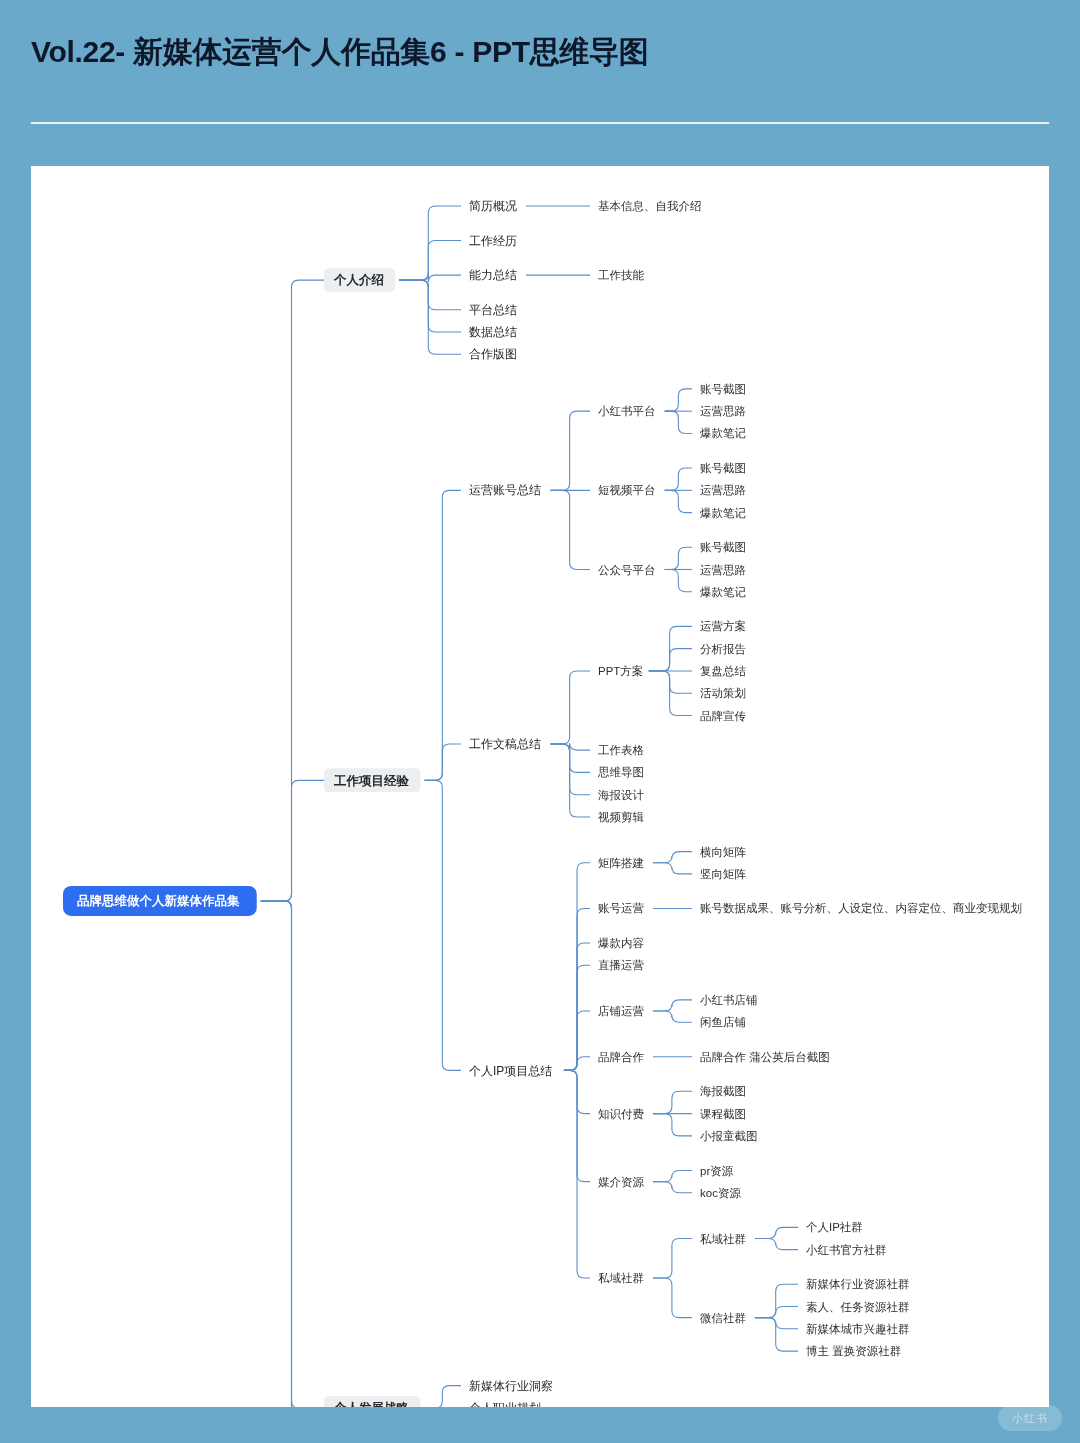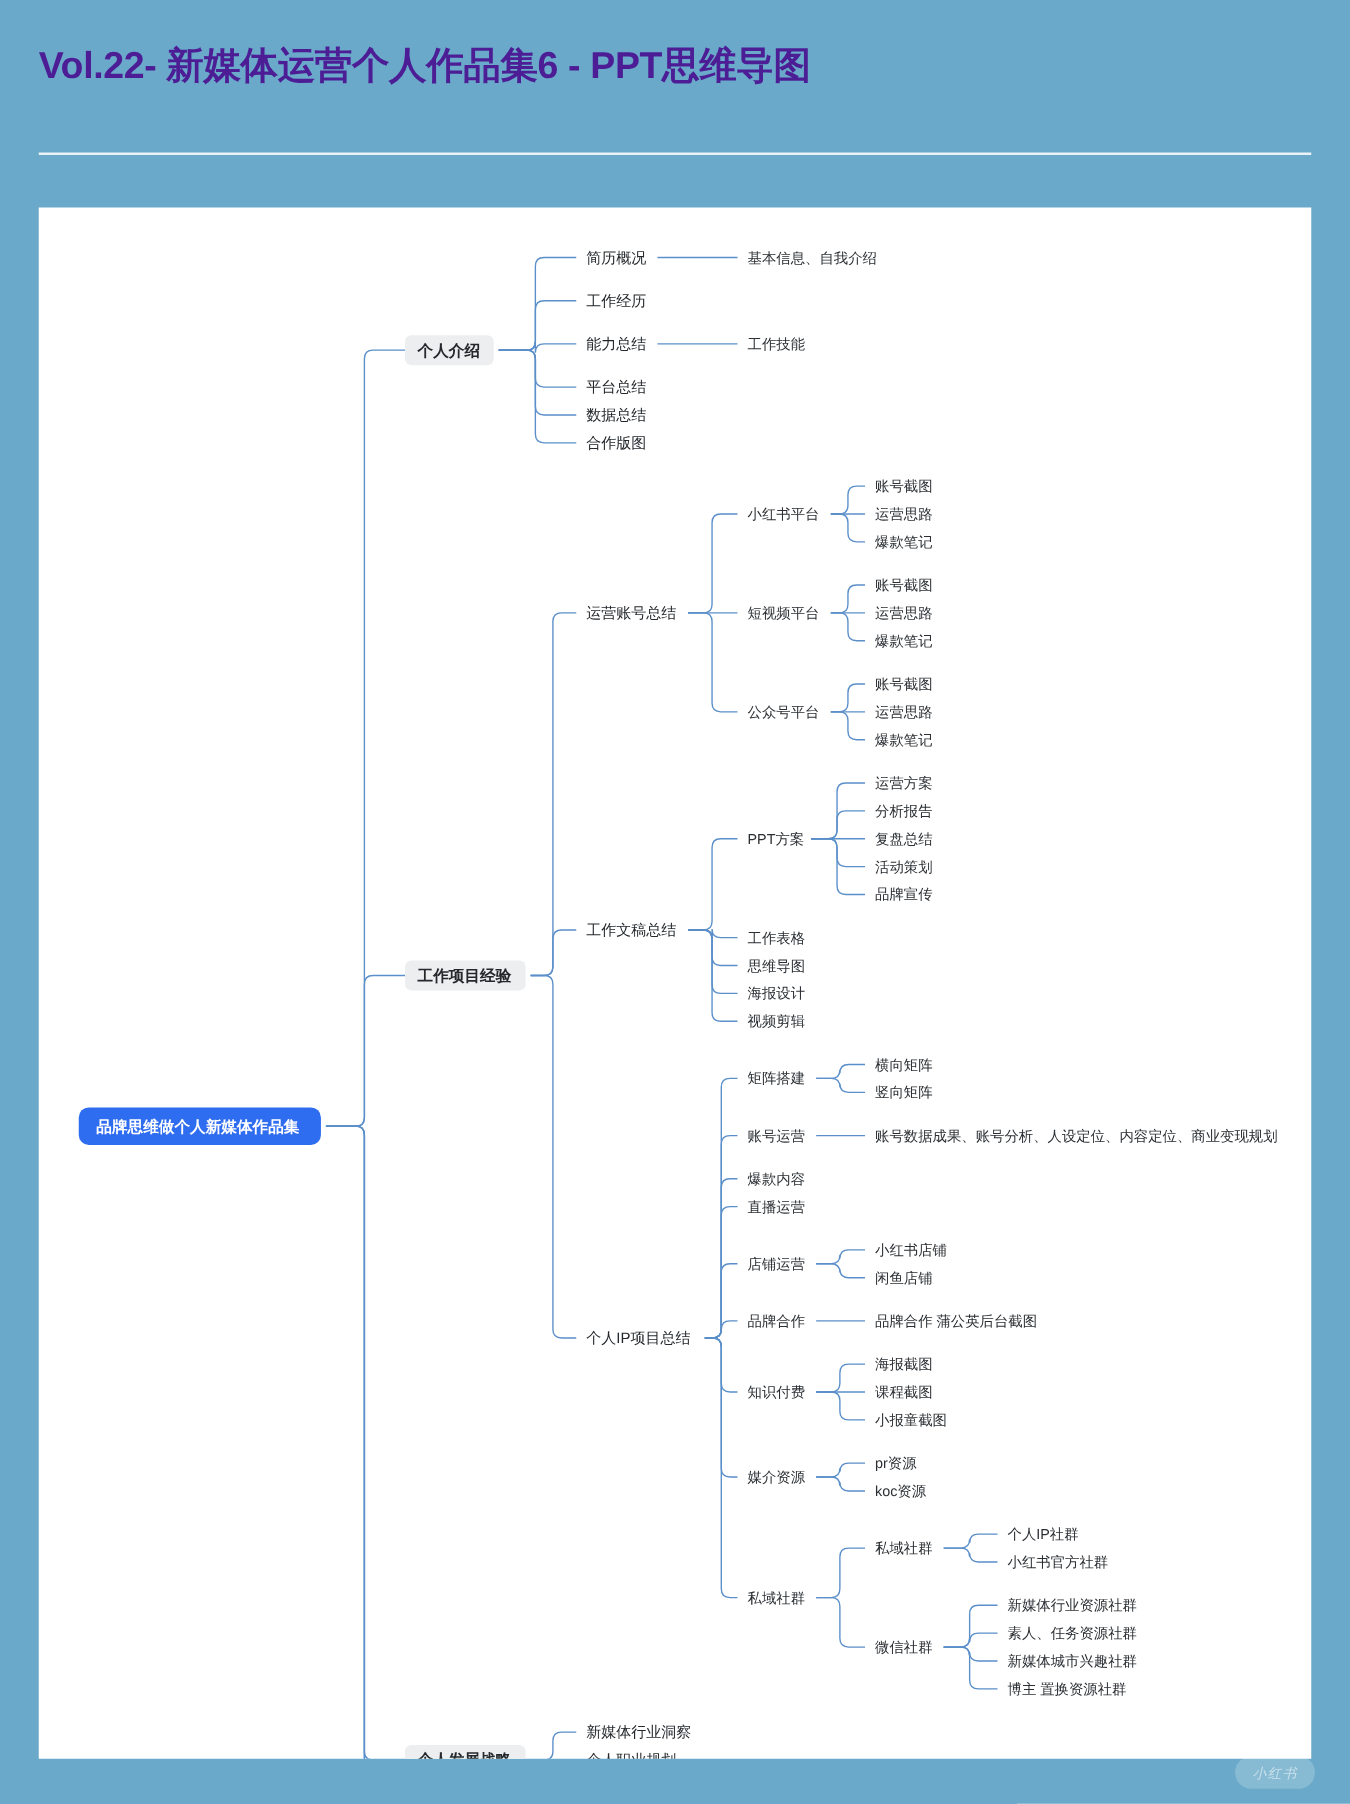--- a/index.html
+++ b/index.html
@@ -4,21 +4,21 @@
 <style>
   html,body{margin:0;padding:0;}
   body{
     width:1080px;height:1443px;
     background:#6aa9c9;
     font-family:"Liberation Sans","DejaVu Sans",sans-serif;
     overflow:hidden;position:relative;
   }
   #title{
     position:absolute;left:31px;top:32px;width:1020px;
-    font-size:30px;font-weight:bold;color:#4c1d95;
+    font-size:30px;font-weight:bold;color:#0f172a;
     letter-spacing:-0.3px;white-space:nowrap;
   }
   #rule{
     position:absolute;left:31px;top:122px;width:1018px;height:2px;
     background:rgba(255,255,255,0.85);
   }
   #card{
     position:absolute;left:31px;top:166px;width:1018px;height:1241px;
     background:#ffffff;
   }
@@ -27,25 +27,25 @@
     font-family:"Liberation Sans","DejaVu Sans",sans-serif;
     font-size:11.5px;fill:#2b2f33;dominant-baseline:middle;
   }
   .lbl-root{font-size:12.5px;fill:#ffffff;font-weight:bold;dominant-baseline:middle;}
   .lbl-major{font-size:12.5px;fill:#24282c;font-weight:bold;dominant-baseline:middle;}
   .lbl-mid{font-size:12px;fill:#24282c;dominant-baseline:middle;}
   .edge{fill:none;stroke:#5b8fc9;stroke-width:1.1;}
   .chip{fill:#eceef0;}
   .rootbox{fill:#2f6df0;}
   #watermark{
-    position:absolute;right:28px;bottom:12px;
+    position:absolute;right:18px;bottom:12px;
     width:64px;height:26px;border-radius:13px;
     background:rgba(255,255,255,0.20);
     display:flex;align-items:center;justify-content:center;
-    font-size:11px;color:rgba(255,255,255,0.55);letter-spacing:1px;font-style:italic;
+    font-size:11px;color:rgba(255,255,255,0.55);letter-spacing:1px;
   }
 </style>
 </head>
 <body>
 
 <div id="title">Vol.22- 新媒体运营个人作品集6 - PPT思维导图</div>
 <div id="rule"></div>
 
 <div id="card">
   <svg id="map" viewBox="0 0 1018 1241" xmlns="http://www.w3.org/2000/svg">

